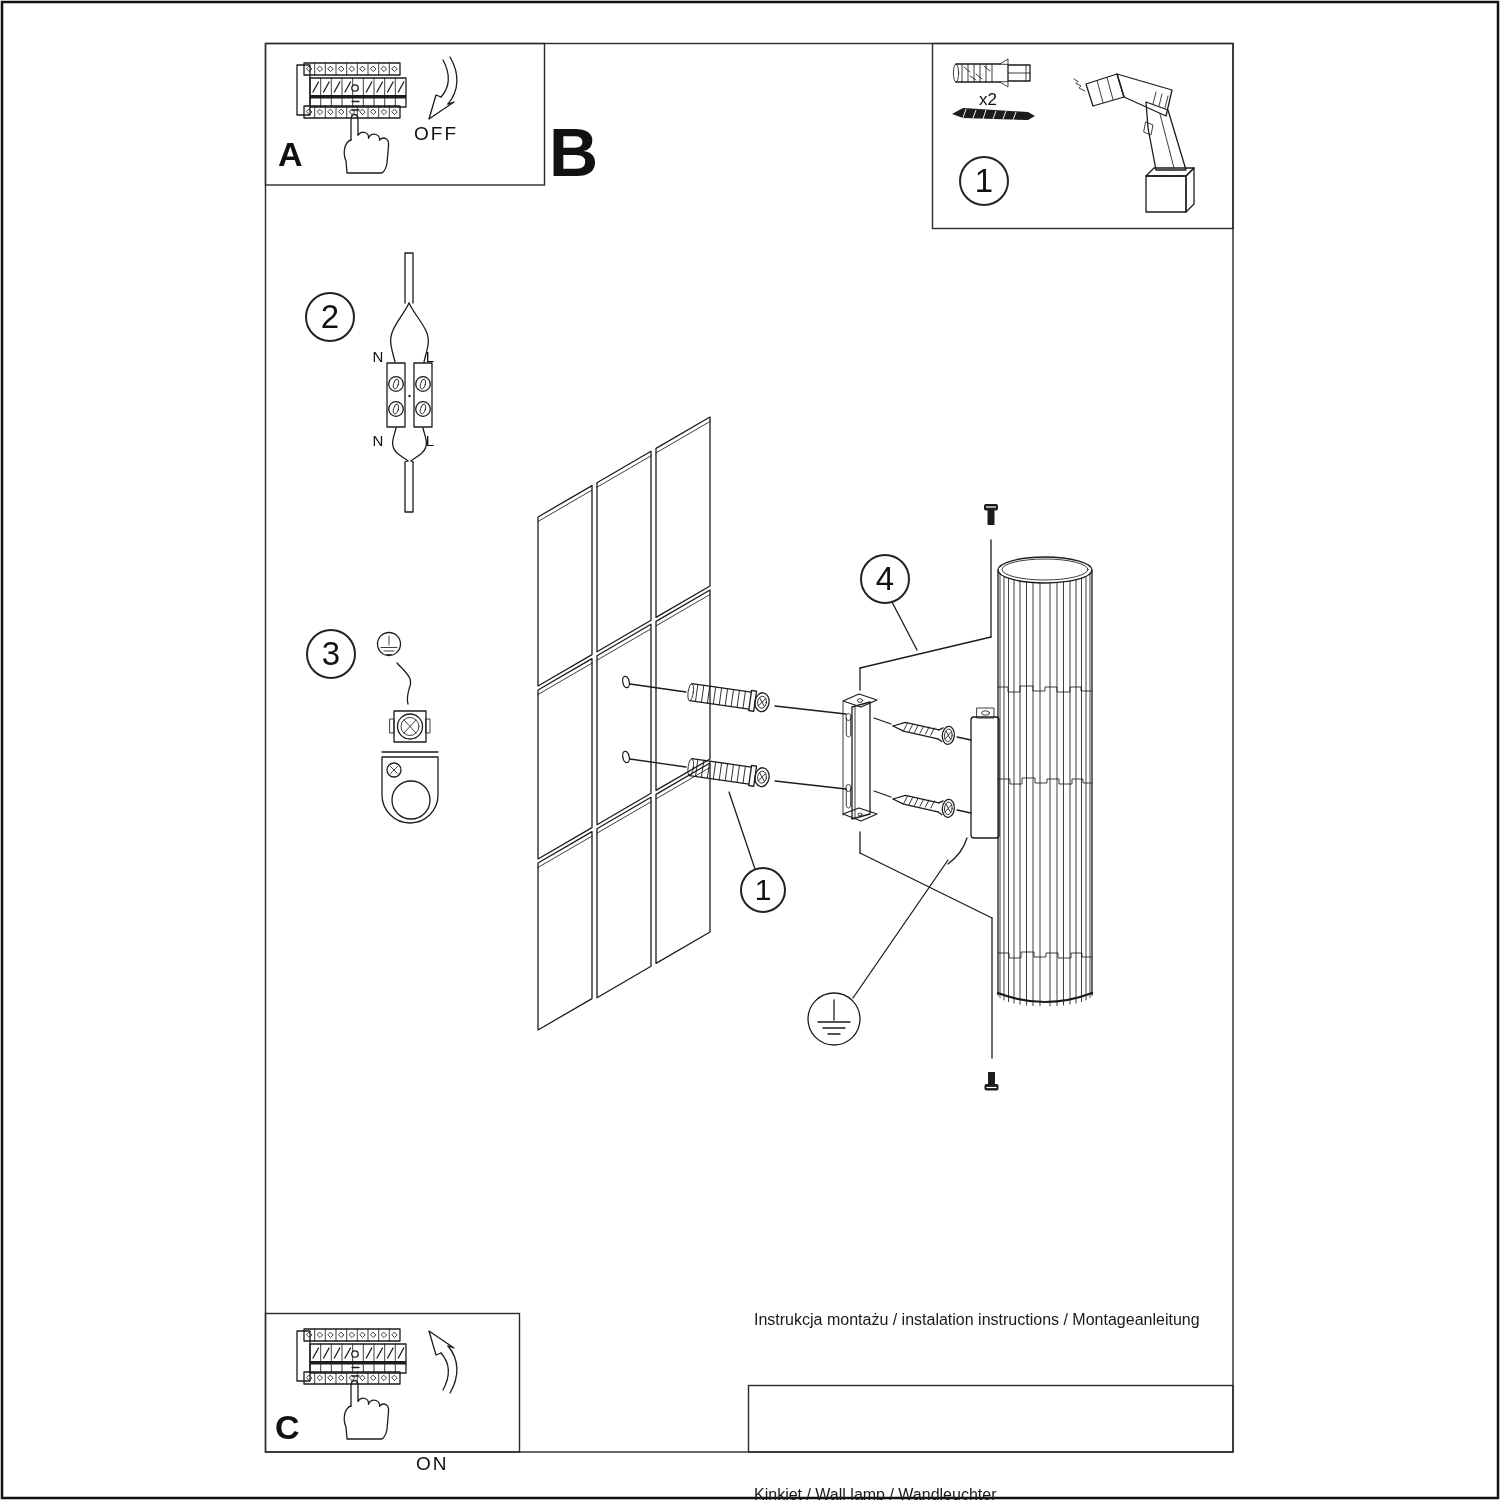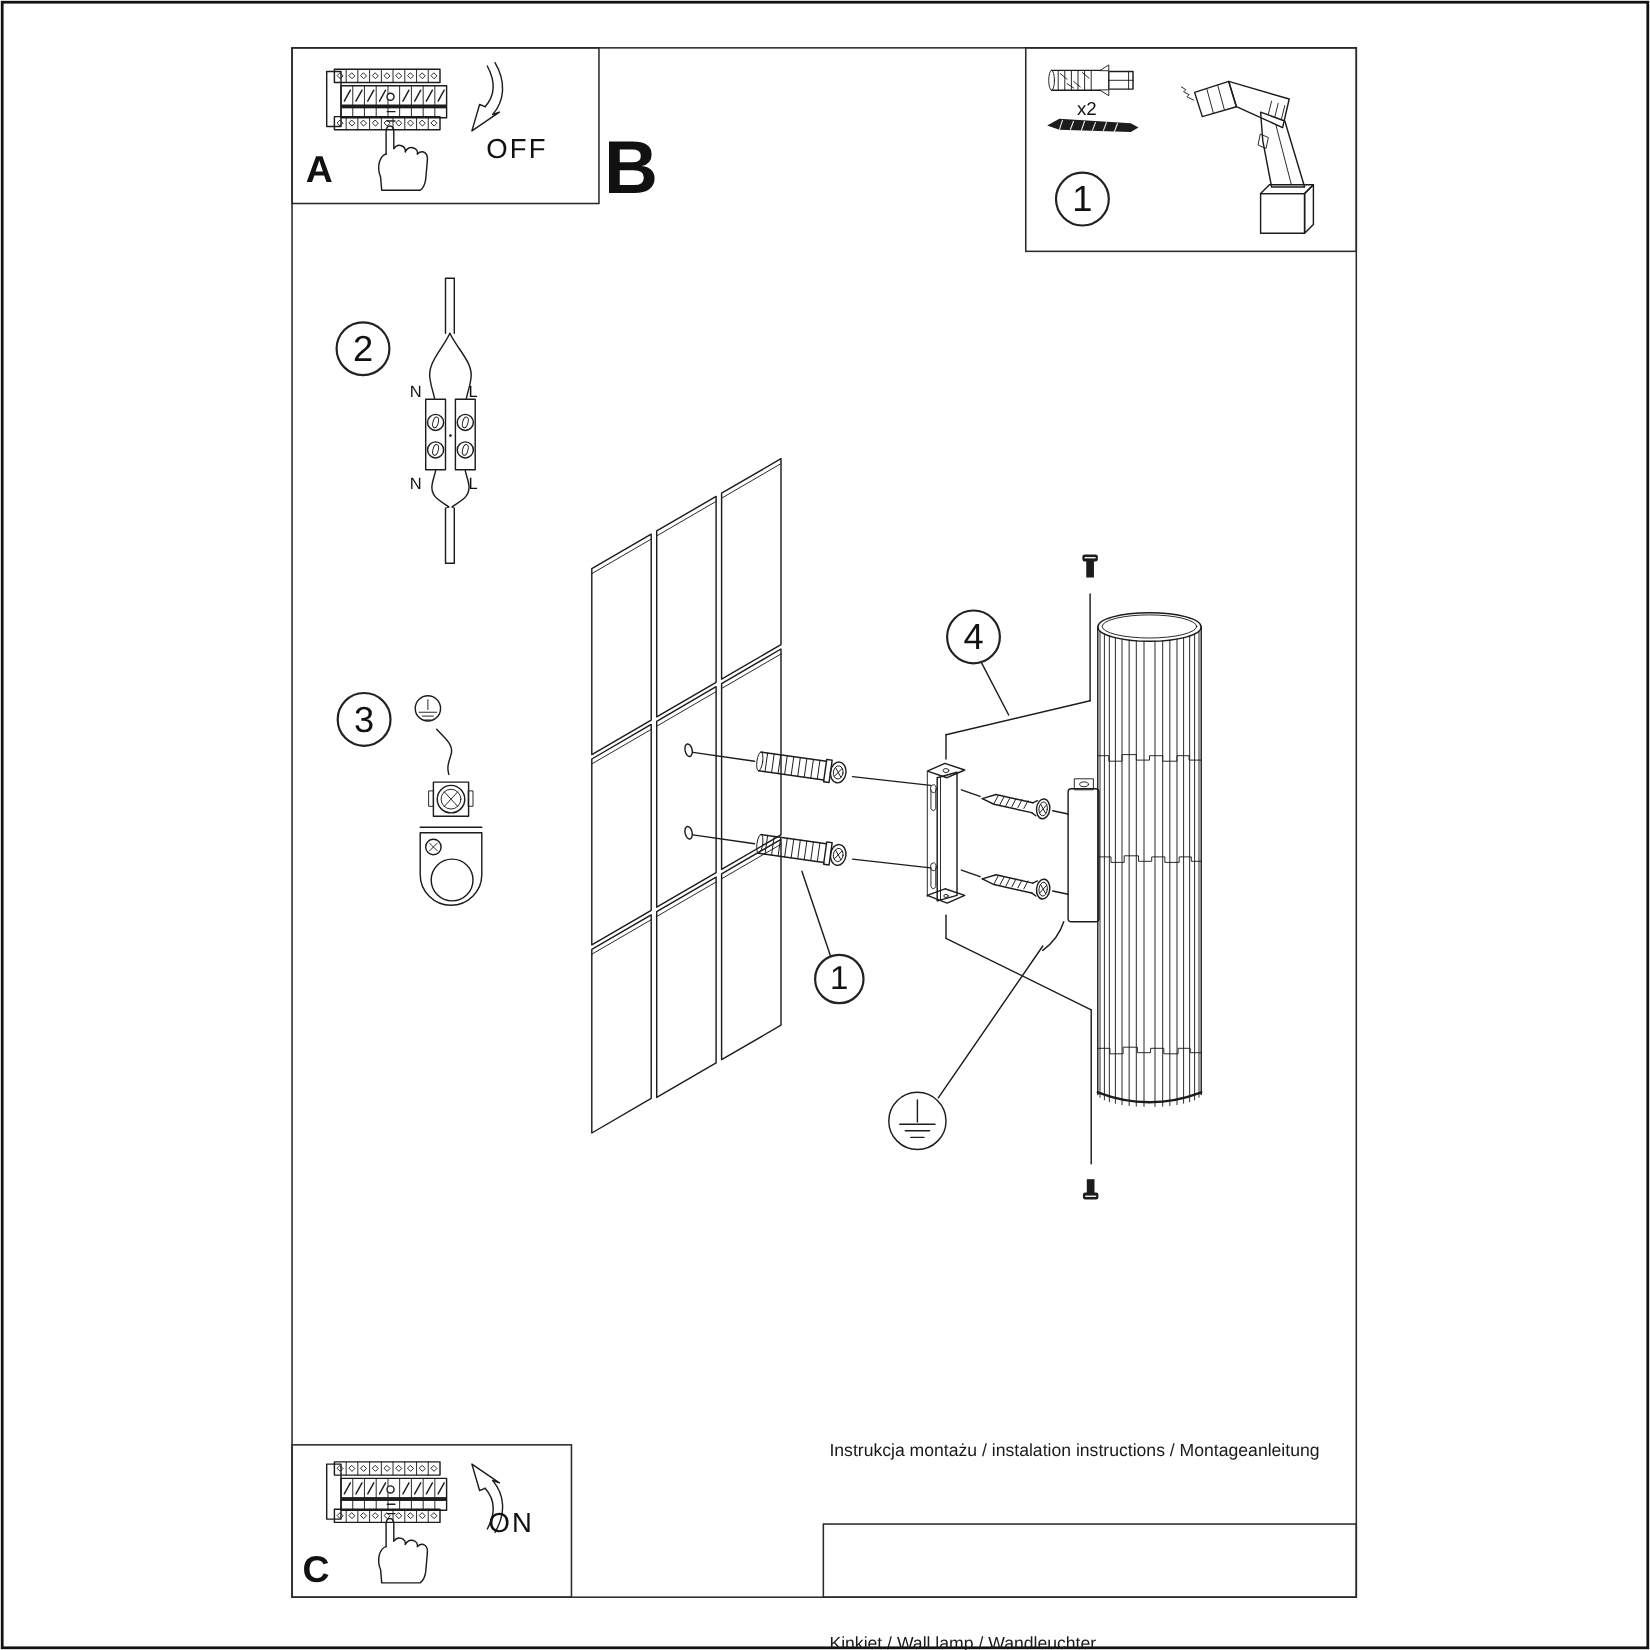--- a/index.html
+++ b/index.html
@@ -7,21 +7,21 @@
         font-family:"Liberation Sans", sans-serif;color:#111;overflow:hidden;}
   #art{position:absolute;left:0;top:0;width:1500px;height:1500px;}
   .ln{stroke:#1c1c1c;fill:none;stroke-width:1.3;stroke-linecap:round;stroke-linejoin:round;}
   .thin{stroke-width:0.85;}
   .thick{stroke-width:2.2;}
   .frame{stroke:#2a2a2a;fill:none;stroke-width:1.4;}
   .solid{fill:#1c1c1c;stroke:none;}
   .lbl{position:absolute;white-space:nowrap;line-height:1;color:#111;}
   .big-letter{font-size:68px;font-weight:600;}
   .sec-letter{font-size:34px;font-weight:600;}
-  .onoff{font-size:25px;font-weight:500;letter-spacing:2px;margin-left:28px;}
+  .onoff{font-size:19px;font-weight:500;letter-spacing:2px;}
   .qty{font-size:17px;transform:translate(-50%,-50%);}
   .tlabel{font-size:15px;transform:translate(-50%,-50%);}
   .footer-line{font-size:16px;color:#1a1a1a;}
   .callout{position:absolute;width:46px;height:46px;border:2px solid #222;border-radius:50%;
            background:#fff;display:flex;align-items:center;justify-content:center;
            font-size:33px;transform:translate(-50%,-50%);}
   .callout.small{width:42px;height:42px;font-size:30px;}
 </style>
 </head>
 <body>
@@ -440,18 +440,18 @@
 <span class="lbl tlabel" style="left:430px;top:356px;">L</span>
 <span class="lbl tlabel" style="left:378px;top:440px;">N</span>
 <span class="lbl tlabel" style="left:430px;top:440px;">L</span>
 
 <span class="callout" style="left:331px;top:654px;">3</span>
 
 <span class="callout small" style="left:763px;top:890px;">1</span>
 <span class="callout" style="left:885px;top:579px;">4</span>
 
 <span class="lbl sec-letter" style="left:275px;top:1410px;">C</span>
-<span class="lbl onoff" style="left:416px;top:1373px;">ON</span>
+<span class="lbl onoff" style="left:416px;top:1454px;">ON</span>
 
 <span class="lbl footer-line" style="left:754px;top:1312px;">Instrukcja montażu / instalation instructions / Montageanleitung</span>
 <span class="lbl footer-line" style="left:754px;top:1453px;margin-top:34px;">Kinkiet / Wall lamp / Wandleuchter</span>
 
 </div>
 
 </body></html>

